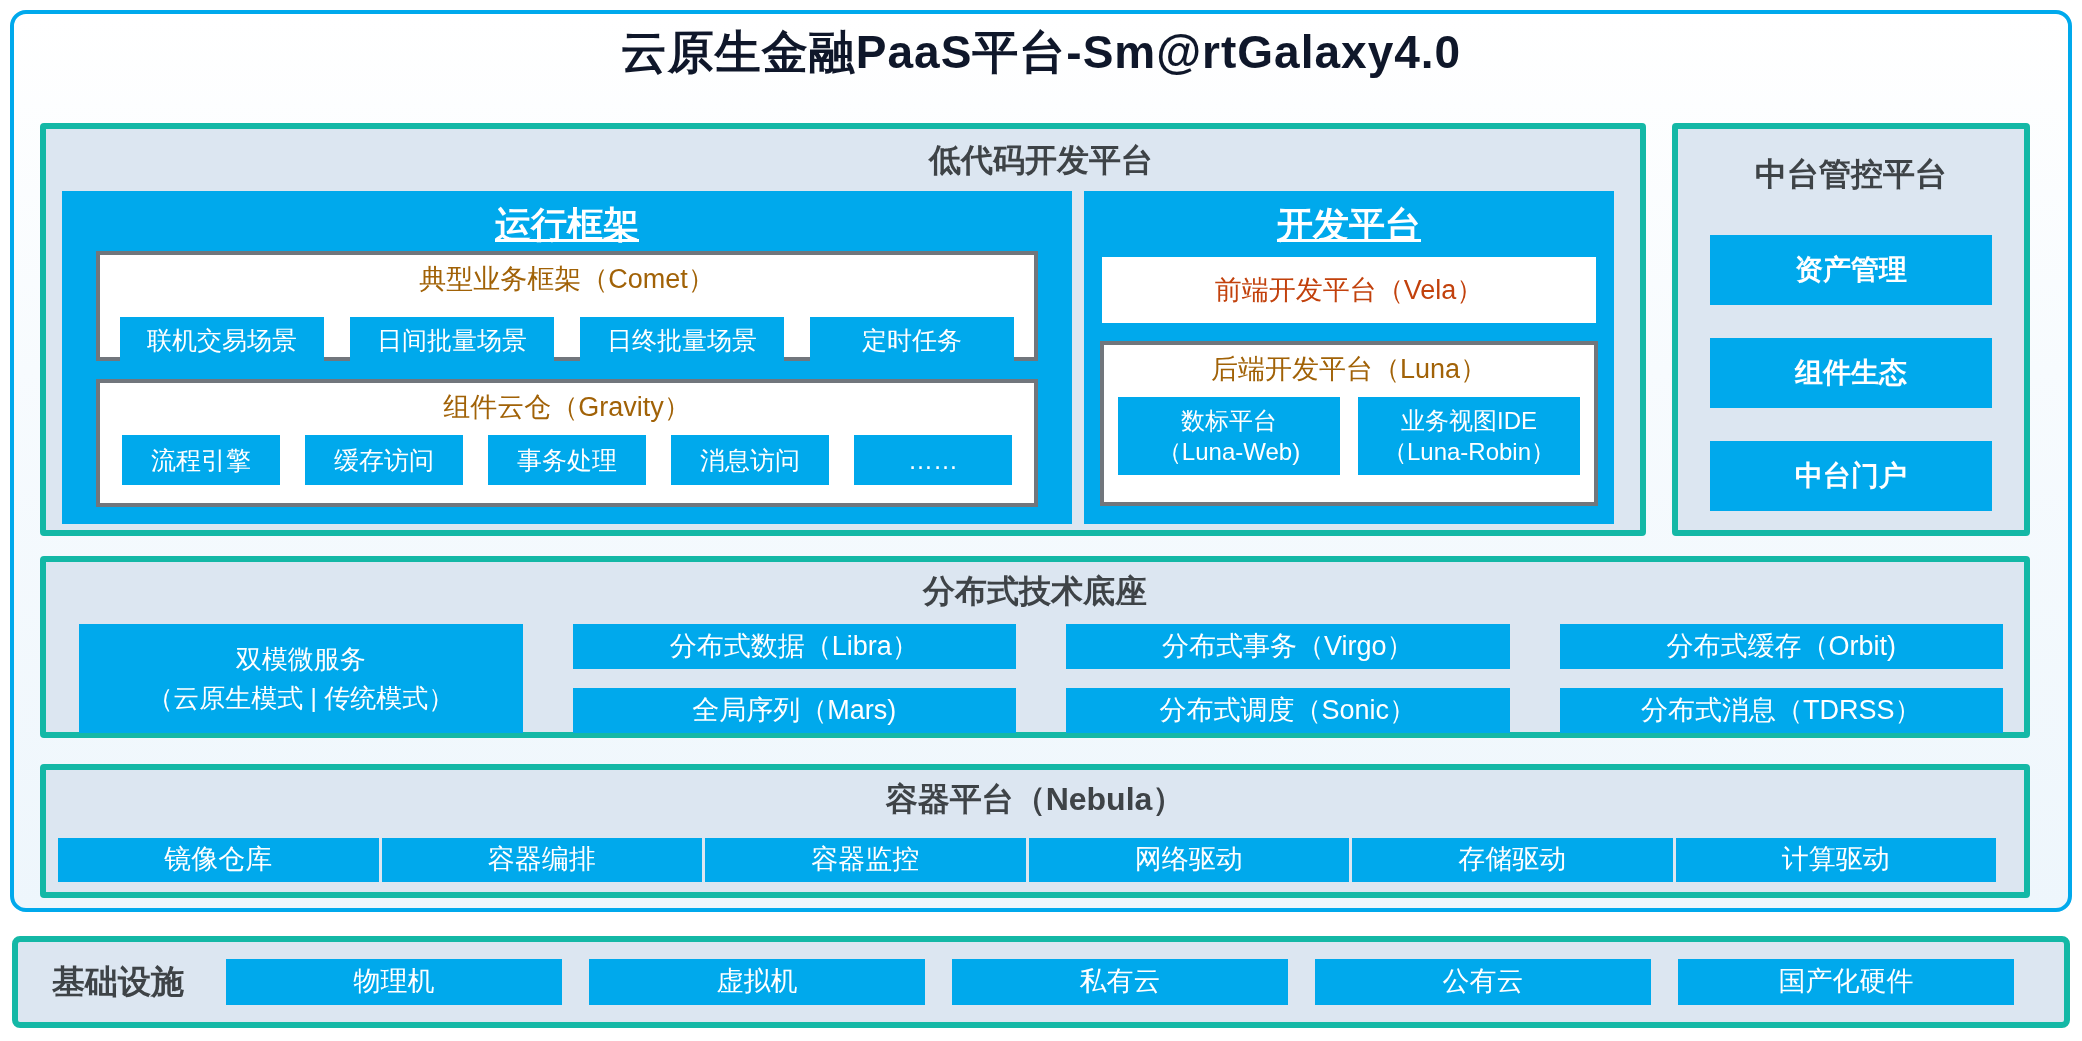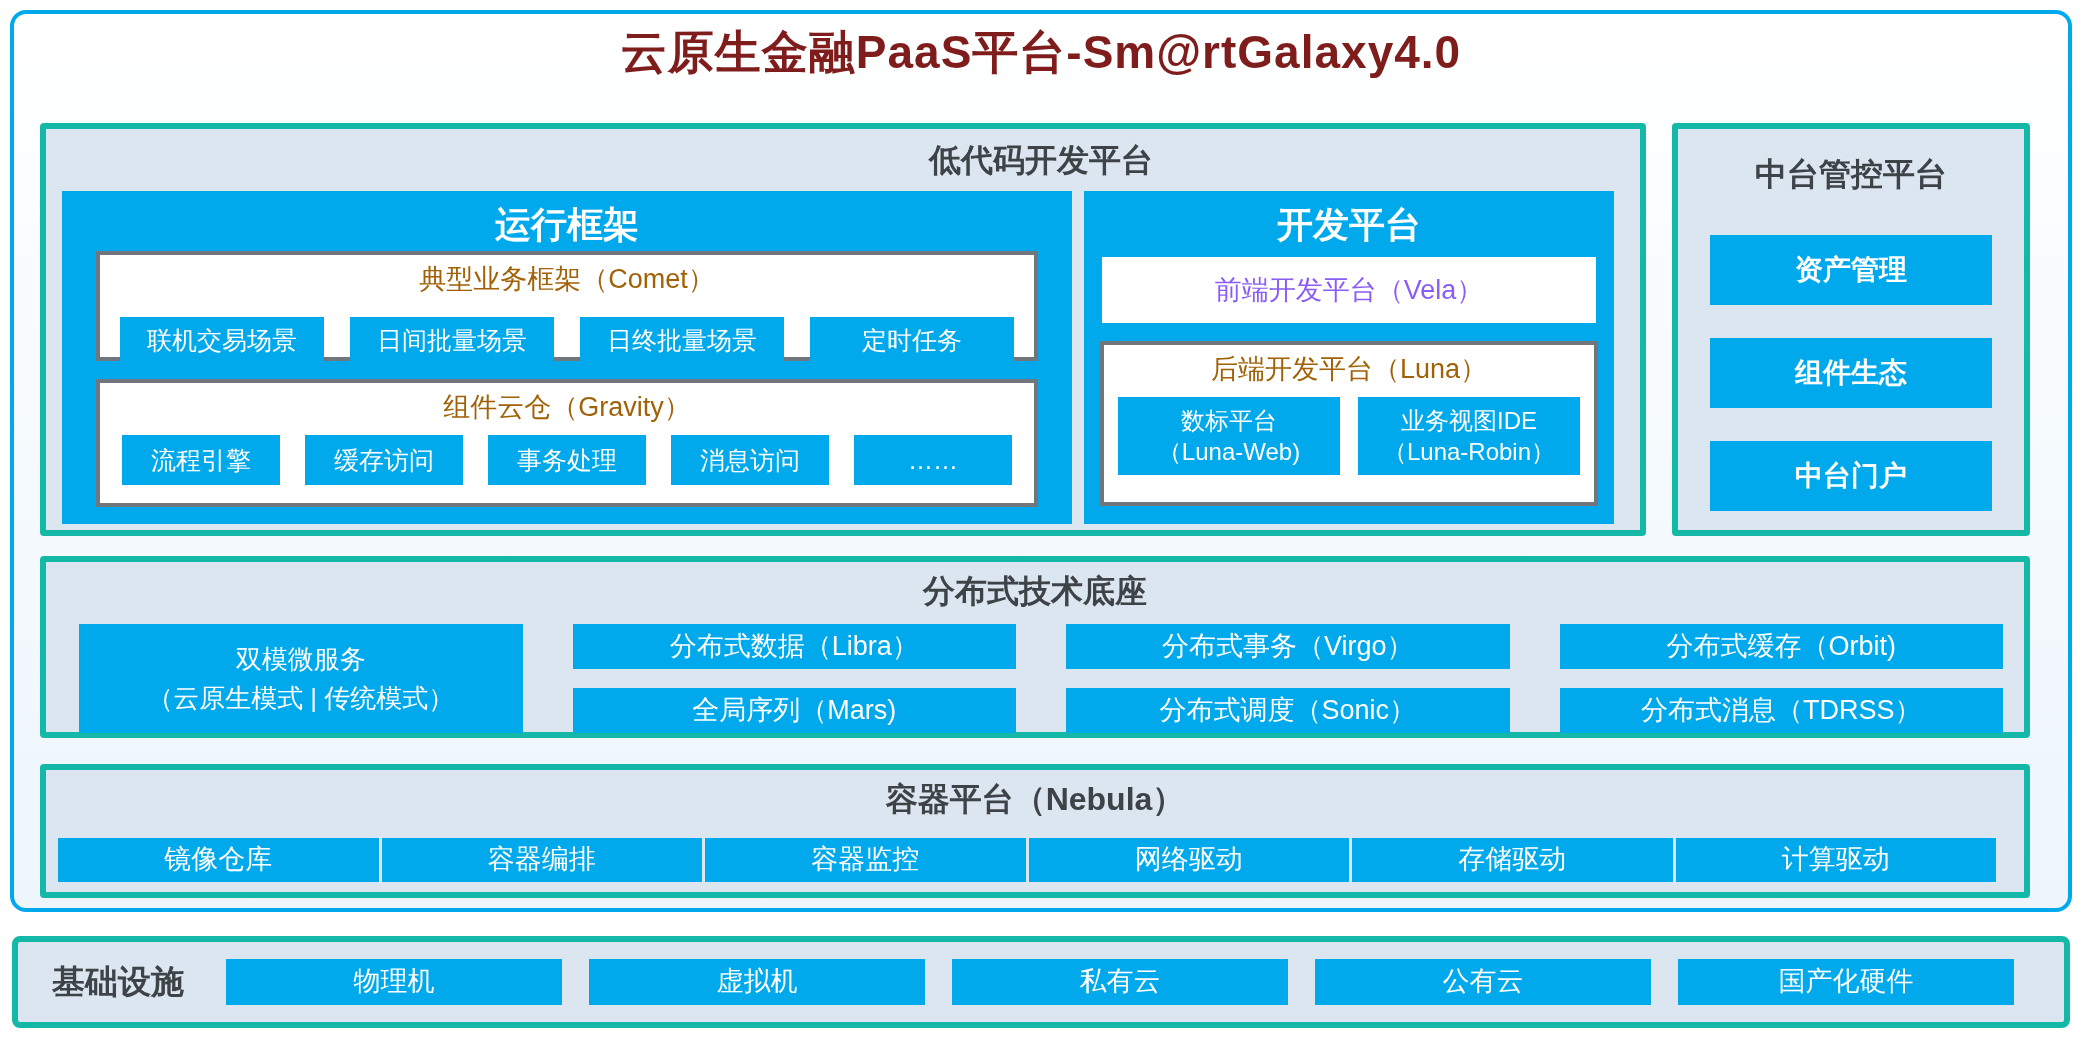--- a/index.html
+++ b/index.html
@@ -11,21 +11,21 @@
     overflow: hidden;
   }
   .frame {
     position: absolute; left: 10px; top: 10px; width: 2062px; height: 902px;
     border: 4px solid #00A9EC; border-radius: 16px;
     background: linear-gradient(180deg, #ffffff 0%, #f7fbfe 40%, #eef6fc 100%);
   }
   .main-title {
     position: absolute; top: 22px; left: 0; width: 100%;
     text-align: center; font-size: 46px; font-weight: bold;
-    color: #7f1d1d; letter-spacing: 1px; white-space: nowrap;
+    color: #0f172a; letter-spacing: 1px; white-space: nowrap;
   }
   .panel {
     position: absolute; background: #DCE6F1;
     border: 6px solid #14b8a6; border-radius: 4px;
   }
   .panel--lowcode { left: 40px;  top: 123px; width: 1606px; height: 413px; }
   .panel--mid     { left: 1672px; top: 123px; width: 358px; height: 413px;
                     display: flex; flex-direction: column; align-items: center; }
   .panel--dist    { left: 40px;  top: 556px; width: 1990px; height: 182px; }
   .panel--cont    { left: 40px;  top: 764px; width: 1990px; height: 134px; }
@@ -35,33 +35,33 @@
   .panel--lowcode .panel-title { position: absolute; top: 10px; left: 995px; transform: translateX(-50%); }
   .panel--dist .panel-title,
   .panel--cont .panel-title { position: absolute; top: 8px; left: 0; width: 100%; text-align: center; }
   .panel--mid .panel-title { margin-top: 24px; text-align: center; }
 
   .bluebox { position: absolute; background: #00A9EC; }
   .bluebox--runtime { left: 16px;  top: 62px; width: 1010px; height: 333px; }
   .bluebox--dev     { left: 1038px; top: 62px; width: 530px;  height: 333px; }
   .bluebox-title {
     margin-top: 10px; text-align: center;
-    color: #ffffff; font-size: 36px; font-weight: bold;
+    color: #ffffff; font-size: 36px; font-weight: bold; text-decoration: underline;
   }
 
   .whitebox { position: absolute; background: #ffffff; border: 4px solid #71767C; }
   .whitebox--comet   { left: 34px; top: 60px;  width: 942px; height: 110px; }
   .whitebox--gravity { left: 34px; top: 188px; width: 942px; height: 128px; }
   .whitebox--luna    { left: 16px; top: 150px; width: 498px; height: 165px; }
   .whitebox-title { margin-top: 6px; text-align: center; font-size: 27px; color: #a16207; }
 
   .vela {
     position: absolute; left: 18px; top: 66px; width: 494px; height: 66px;
     background: #ffffff; display: flex; align-items: center; justify-content: center;
-    font-size: 27px; color: #8b5cf6;
+    font-size: 27px; color: #c2410c;
   }
 
   .btn {
     background: #00A9EC; color: #ffffff;
     display: flex; align-items: center; justify-content: center;
     font-size: 25px; text-align: center; line-height: 1.3; white-space: nowrap;
   }
   .btn-row { display: flex; justify-content: space-between; }
 
   .comet-row   { padding: 12px 20px; margin-top: 8px; }

